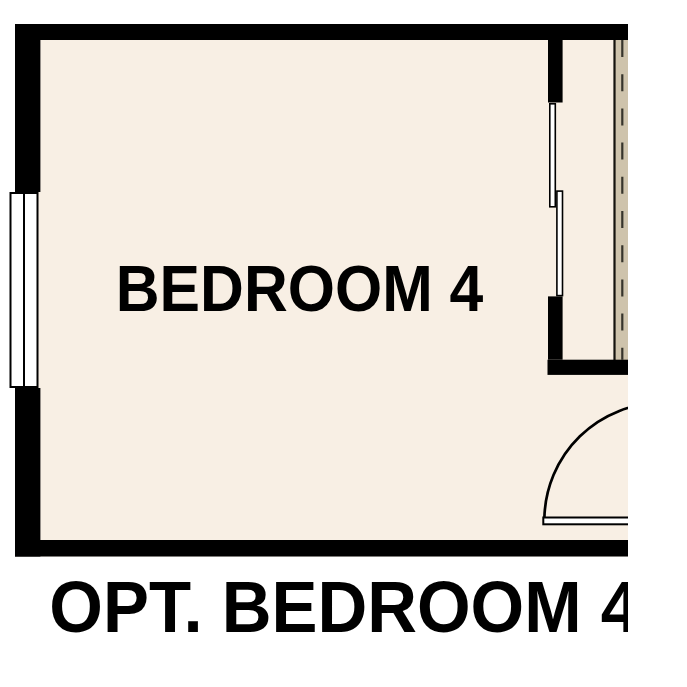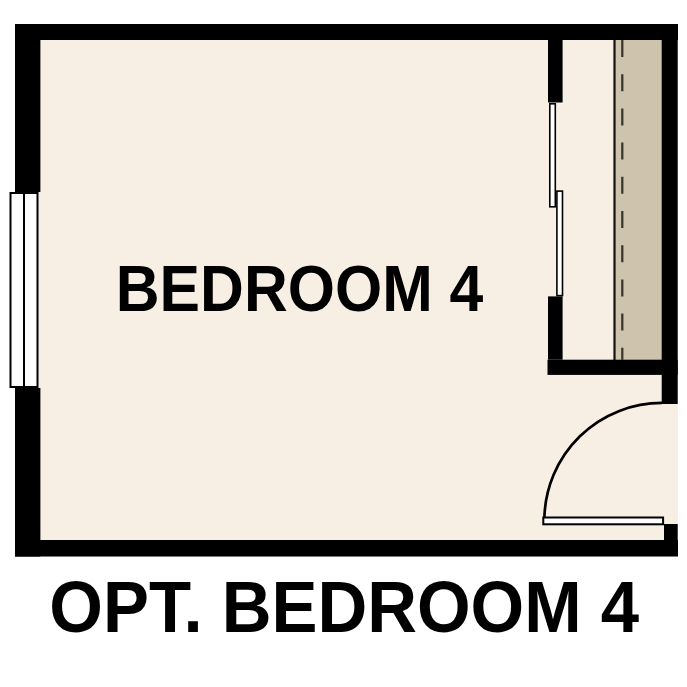--- a/index.html
+++ b/index.html
@@ -1,16 +1,16 @@
 <!DOCTYPE html>
 <html><head>
 <meta charset="utf-8">
 <style>
   html,body{margin:0;padding:0;background:#ffffff;}
-  .page{position:relative;width:687px;height:687px;background:#ffffff;overflow:hidden;}
+  .page{position:relative;width:628px;height:687px;background:#ffffff;overflow:hidden;}
   svg{display:block;}
   text{font-family:"Liberation Sans", sans-serif;font-weight:bold;fill:#000000;}
 </style>
 </head>
 <body>
 <div class="page">
 <svg width="687" height="687" viewBox="0 0 687 687">
 
   <rect x="15" y="24" width="663" height="532.5" fill="#f8efe4"></rect>
 

